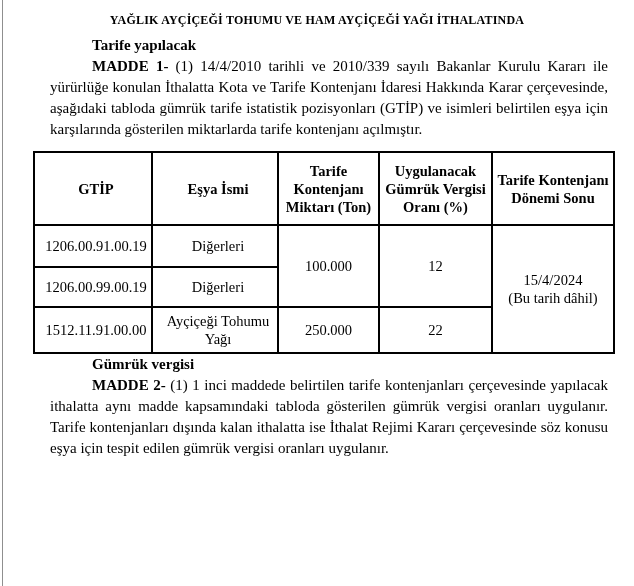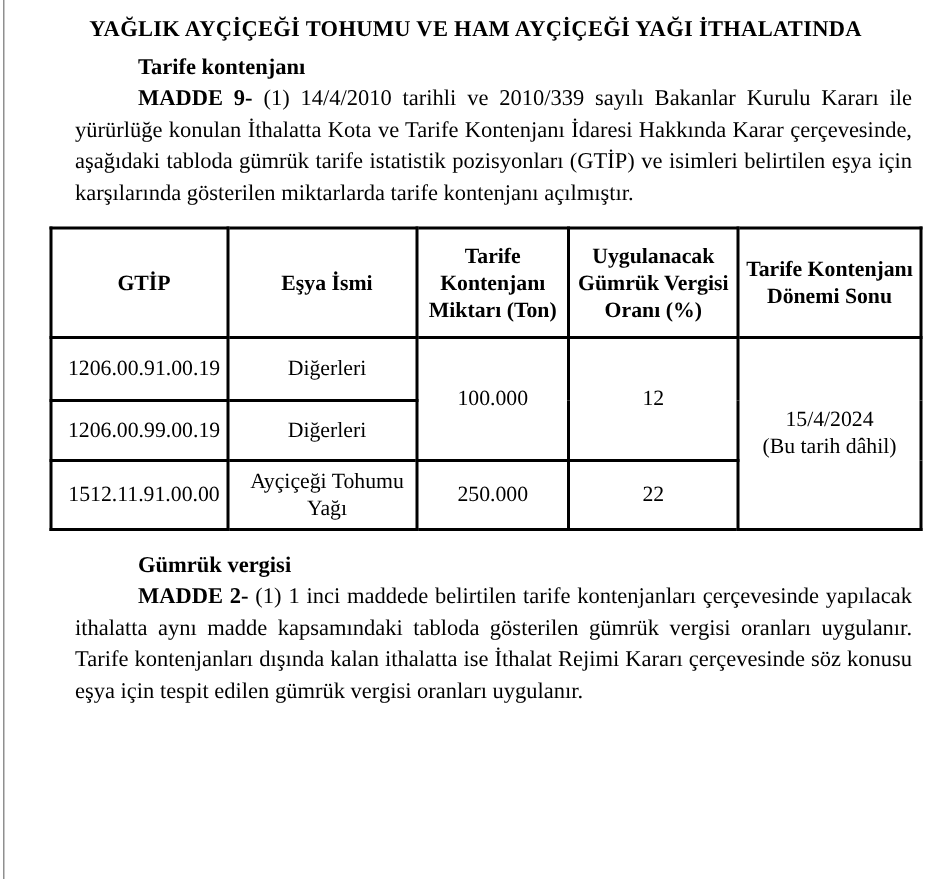--- a/index.html
+++ b/index.html
@@ -16,34 +16,34 @@
   .scan-edge {
     position: absolute;
     left: 2px; top: 0; bottom: 0;
     width: 1px;
     background: #8f8f8f;
   }
   .title {
     padding-top: 10px;
     text-align: center;
     font-weight: bold;
-    font-size: 15px;
+    font-size: 12px;
     line-height: 21px;
     letter-spacing: 0.2px;
   }
   .content {
     margin-left: 50px;
     margin-right: 26px;
   }
   .heading {
     font-weight: bold;
     margin: 4px 0 0 42px;
     line-height: 21px;
   }
-  .heading.gap-after-table { margin-top: 13px; font-family: Liberation Serif, serif; }
+  .heading.gap-after-table { margin-top: 0; font-family: Liberation Serif, serif; }
   .heading.gap-small { margin-top: 9px; }
   .para {
     margin: 0;
     text-align: justify;
     text-indent: 42px;
     line-height: 21px;
   }
   .doc-table {
     border-collapse: collapse;
     table-layout: fixed;
@@ -69,22 +69,22 @@
 <body>
 
 <div class="page">
   <div class="scan-edge"></div>
 
   <div class="title">
     <div>YAĞLIK AYÇİÇEĞİ TOHUMU VE HAM AYÇİÇEĞİ YAĞI İTHALATINDA</div>
   </div>
 
   <div class="content">
-    <div class="heading">Tarife kontenjanı</div>
-    <p class="para"><b>MADDE 9-</b><span> (1) 14/4/2010 tarihli ve 2010/339 sayılı Bakanlar Kurulu Kararı ile yürürlüğe konulan İthalatta Kota ve Tarife Kontenjanı İdaresi Hakkında Karar çerçevesinde, aşağıdaki tabloda gümrük tarife istatistik pozisyonları (GTİP) ve isimleri belirtilen eşya için karşılarında gösterilen miktarlarda tarife kontenjanı açılmıştır.</span></p>
+    <div class="heading">Tarife yapılacak</div>
+    <p class="para"><b>MADDE 1-</b><span> (1) 14/4/2010 tarihli ve 2010/339 sayılı Bakanlar Kurulu Kararı ile yürürlüğe konulan İthalatta Kota ve Tarife Kontenjanı İdaresi Hakkında Karar çerçevesinde, aşağıdaki tabloda gümrük tarife istatistik pozisyonları (GTİP) ve isimleri belirtilen eşya için karşılarında gösterilen miktarlarda tarife kontenjanı açılmıştır.</span></p>
   </div>
 
   <table class="doc-table">
     <colgroup>
       <col style="width:118px">
       <col style="width:126px">
       <col style="width:101px">
       <col style="width:113px">
       <col style="width:122px">
     </colgroup>

